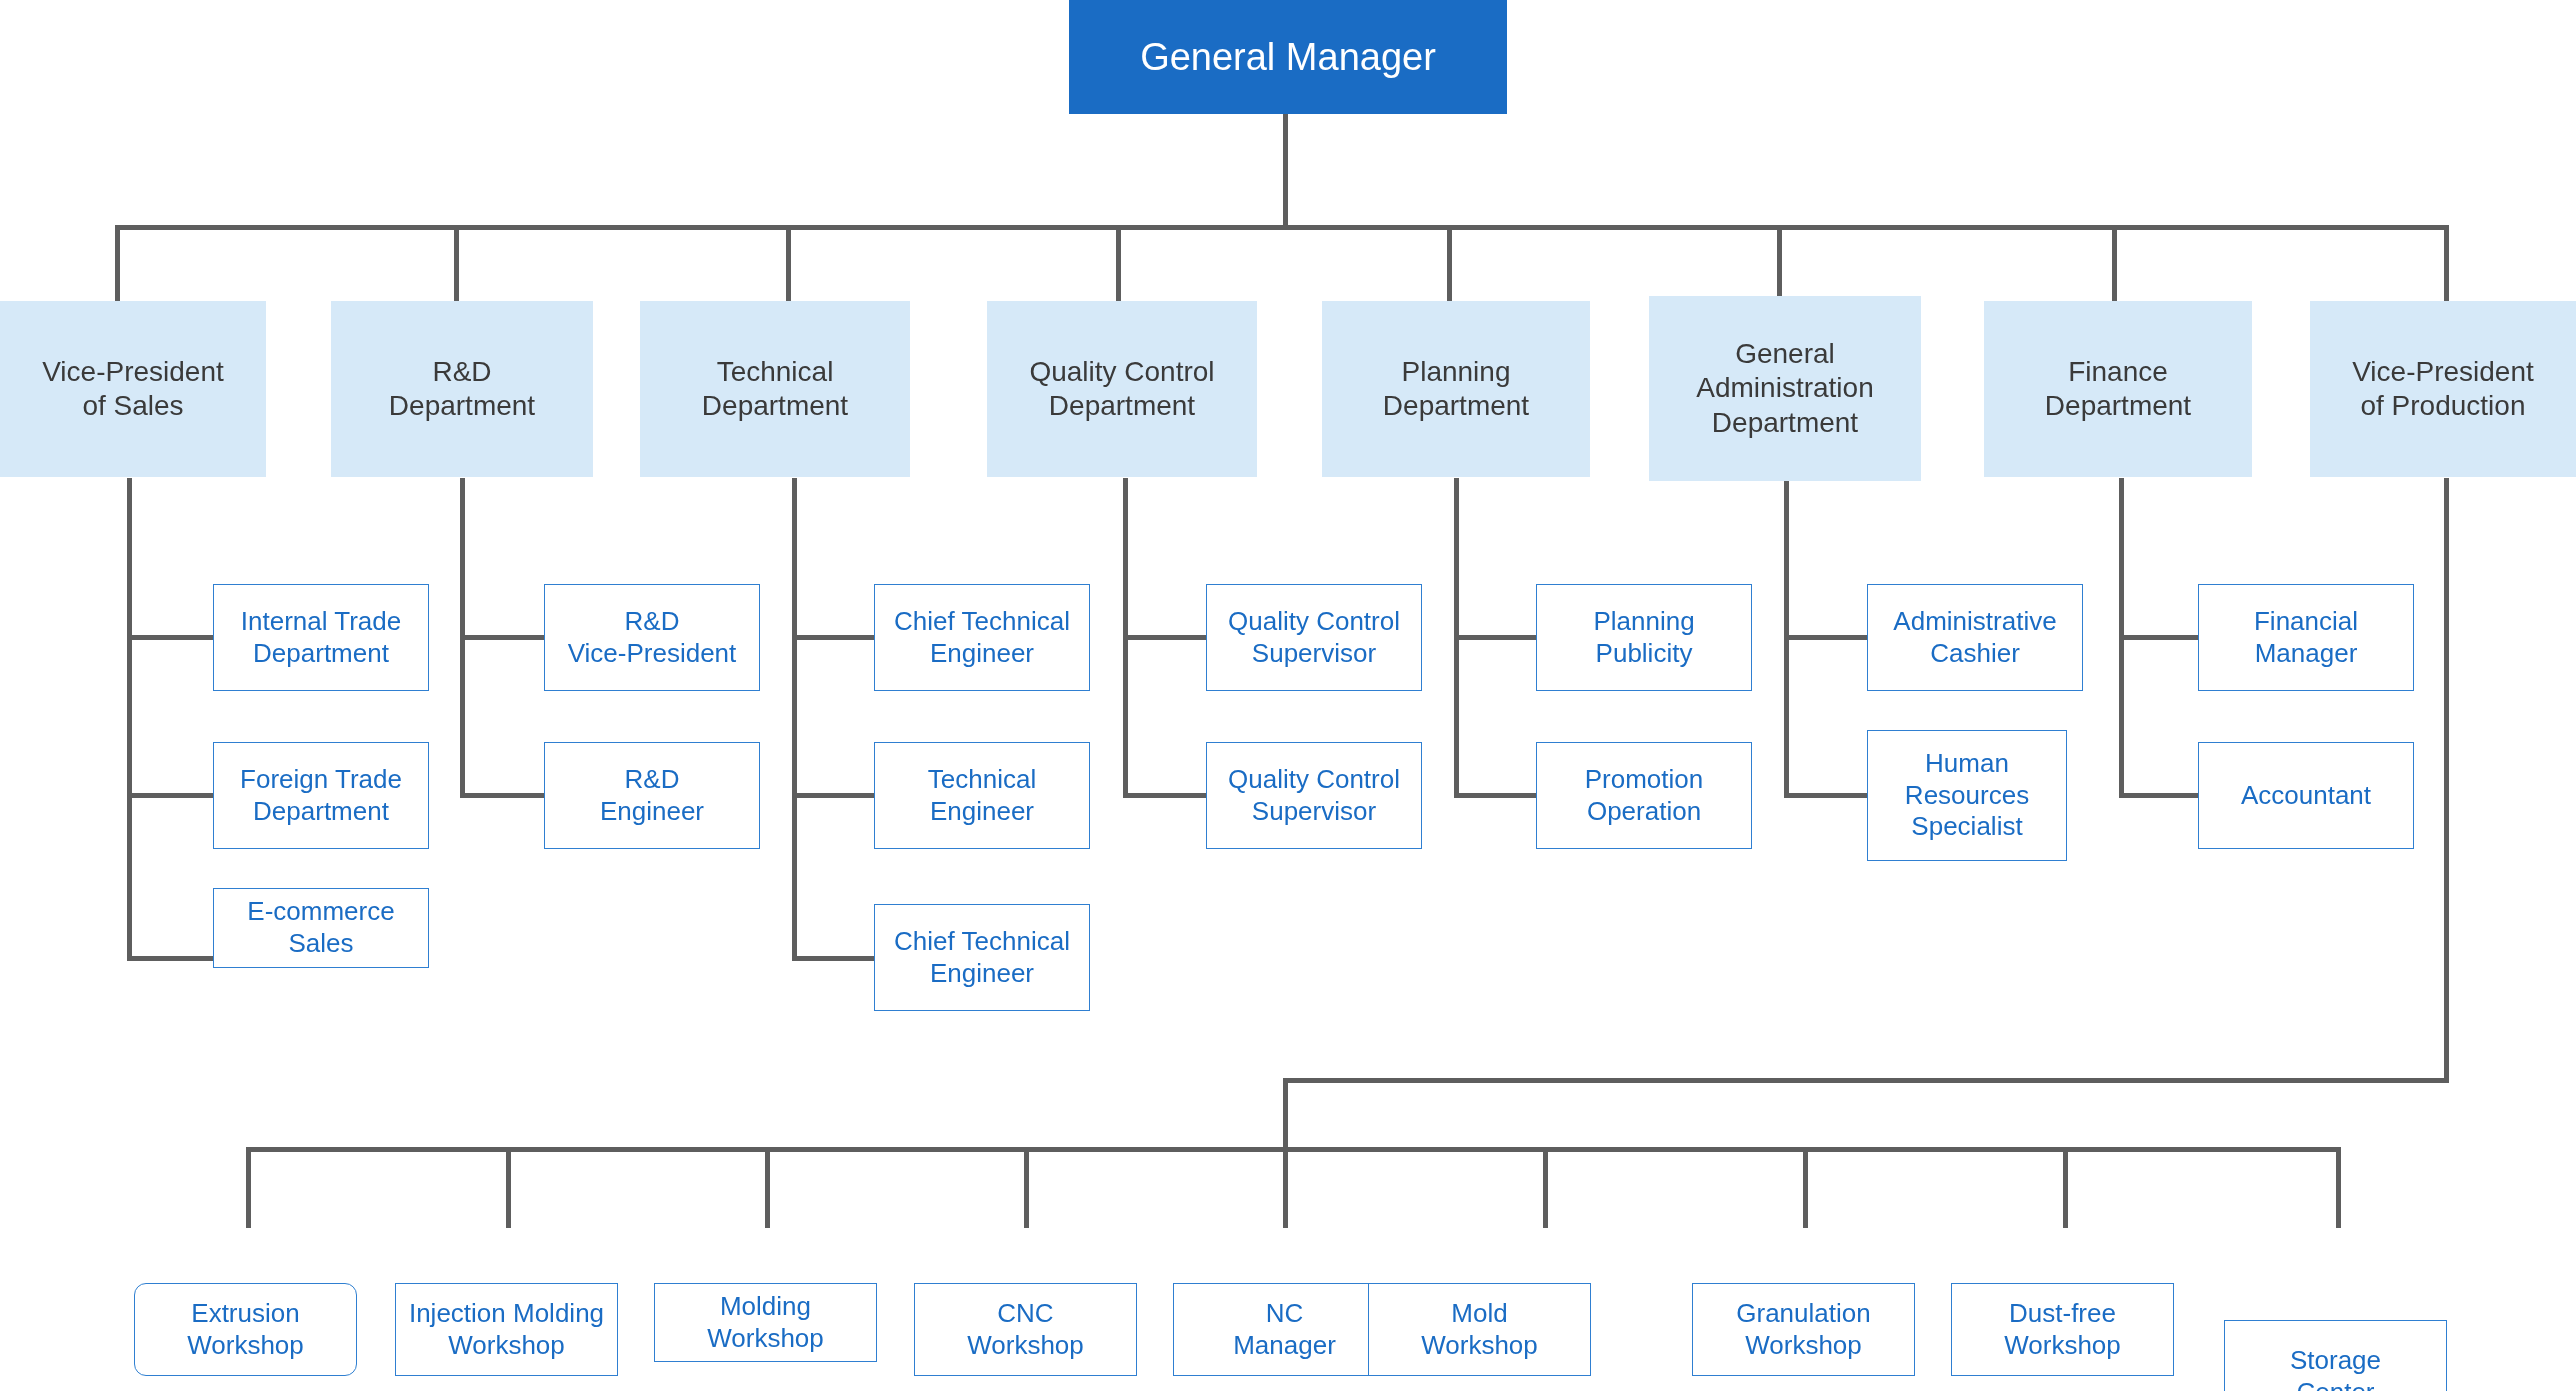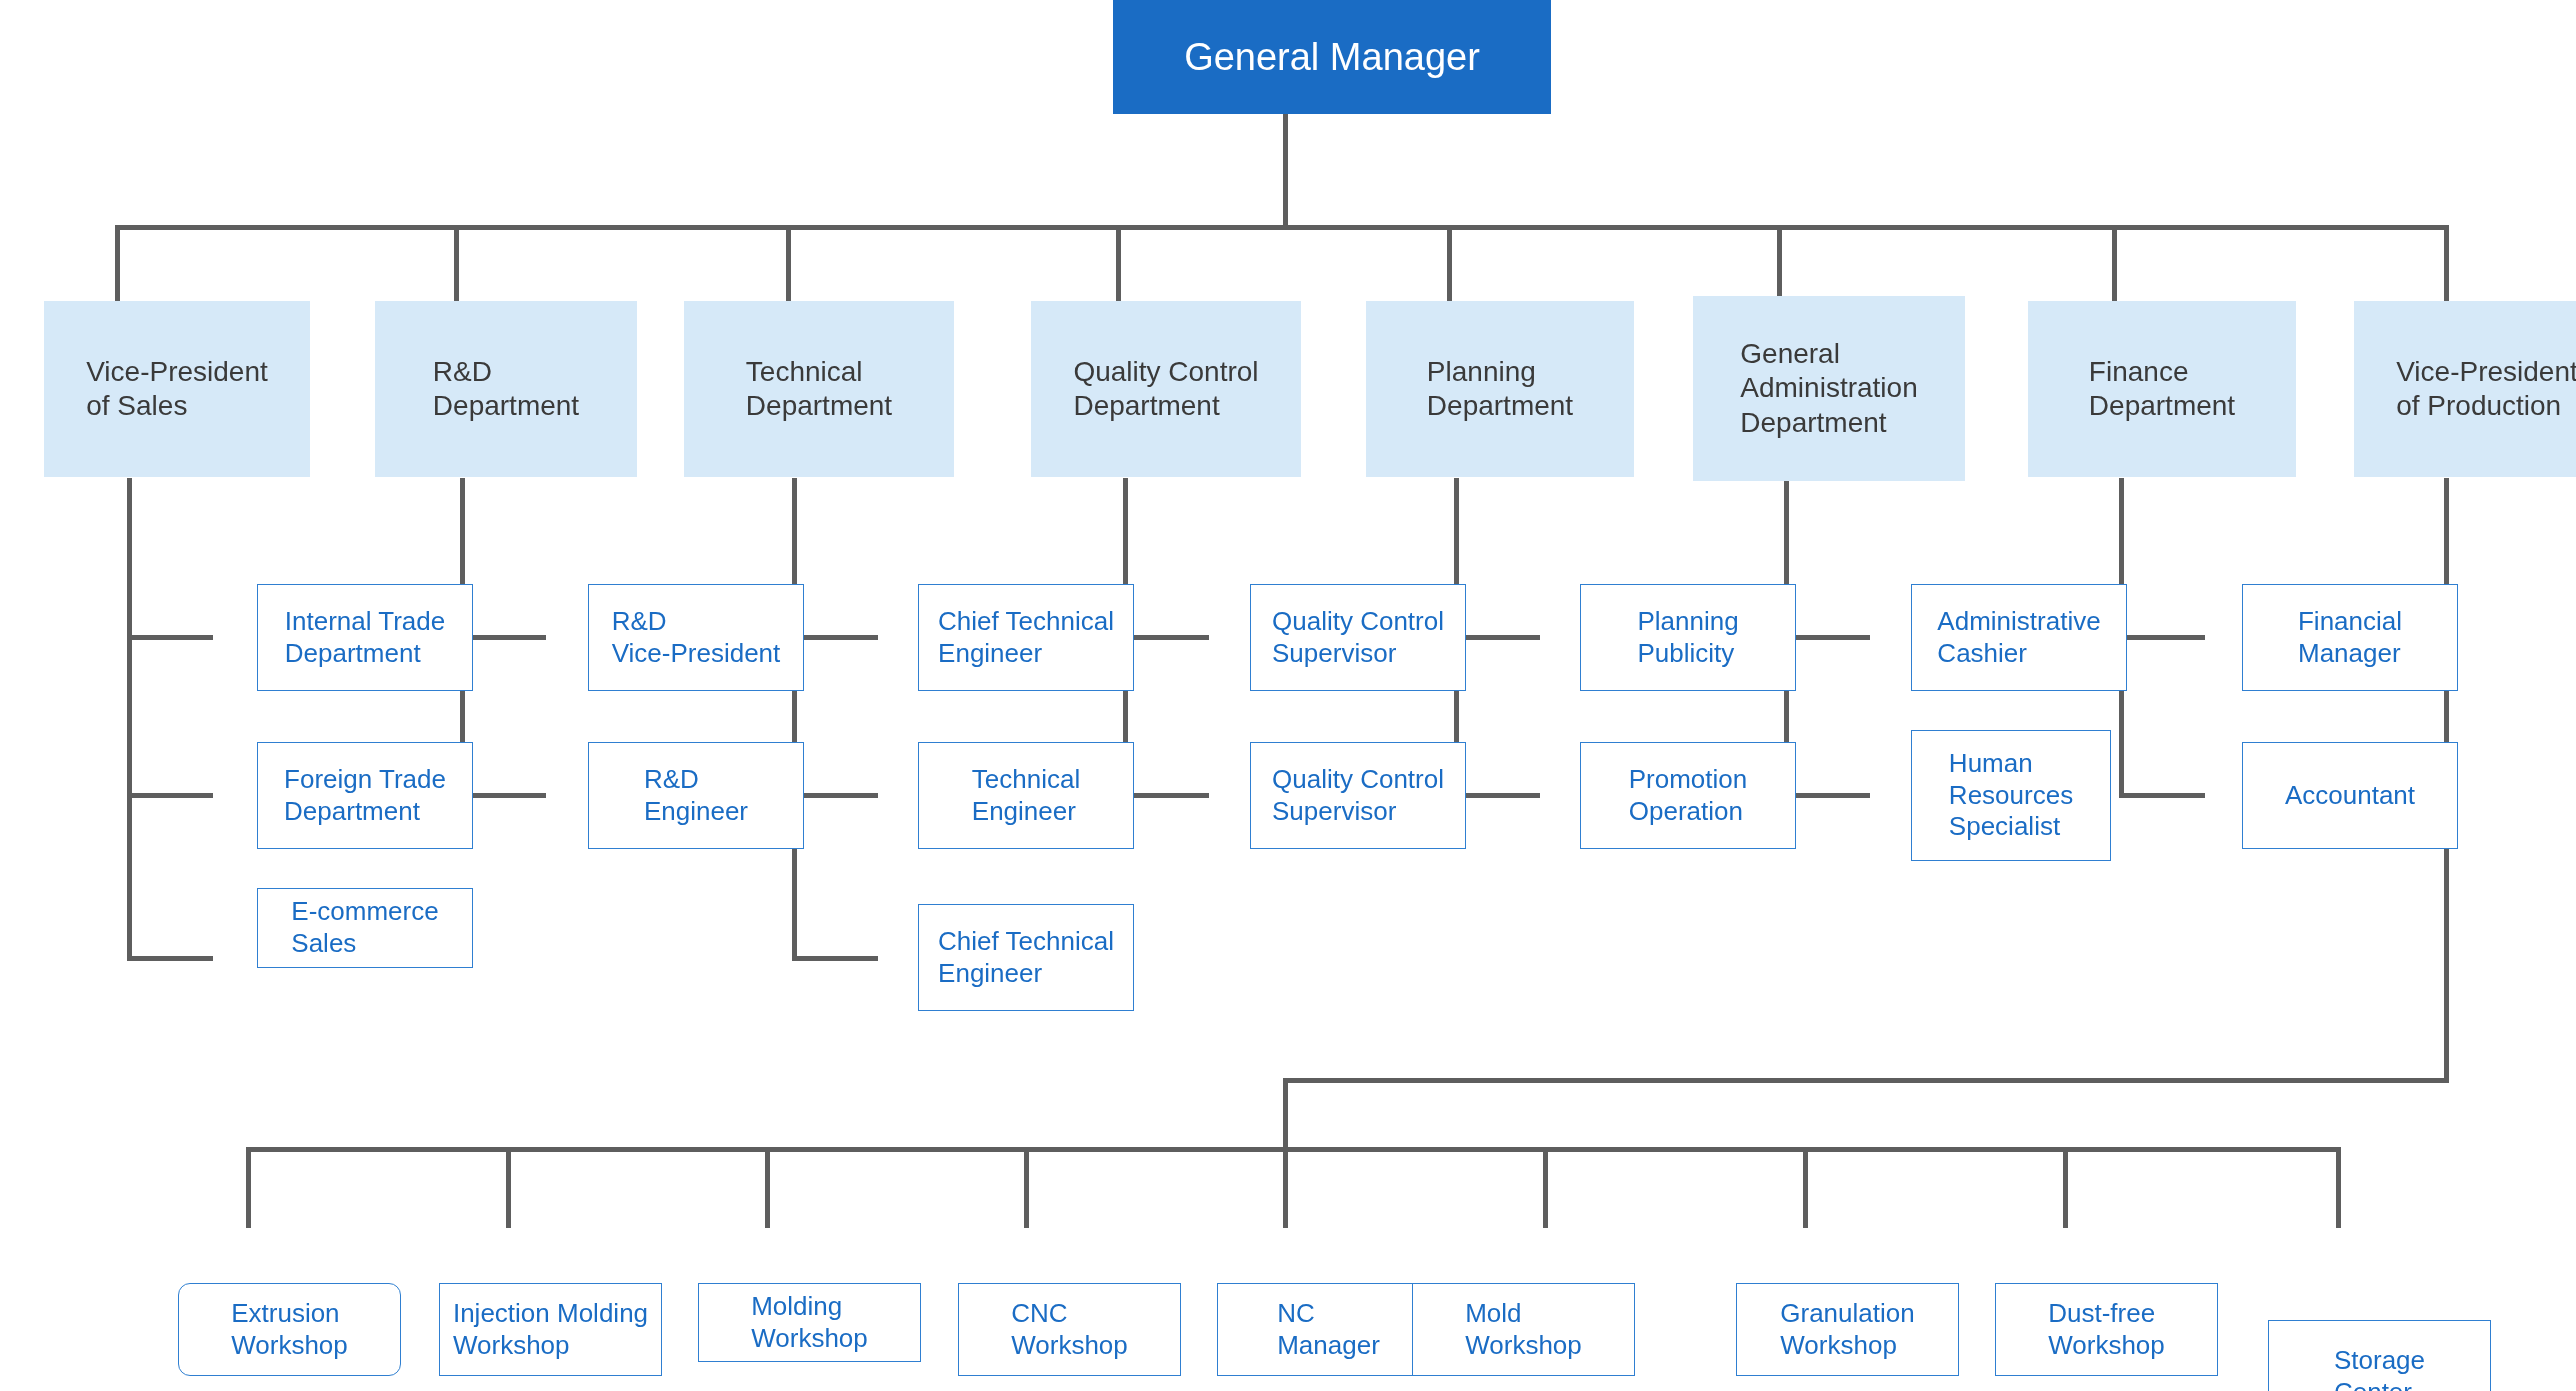--- a/index.html
+++ b/index.html
@@ -15,23 +15,23 @@
     background: #ffffff;
     font-family: "Liberation Sans", sans-serif;
     overflow: hidden;
   }
   .node {
     position: absolute;
     box-sizing: border-box;
     display: flex;
     align-items: center;
     justify-content: center;
+    text-align: center;
     line-height: 1.22;
     white-space: pre-line;
-    margin-left: 44px;
   }
   
   .node.root {
     background: #1a6cc4;
     color: #ffffff;
     font-size: 38px;
     border: none;
   }
   
   .node.dept {

